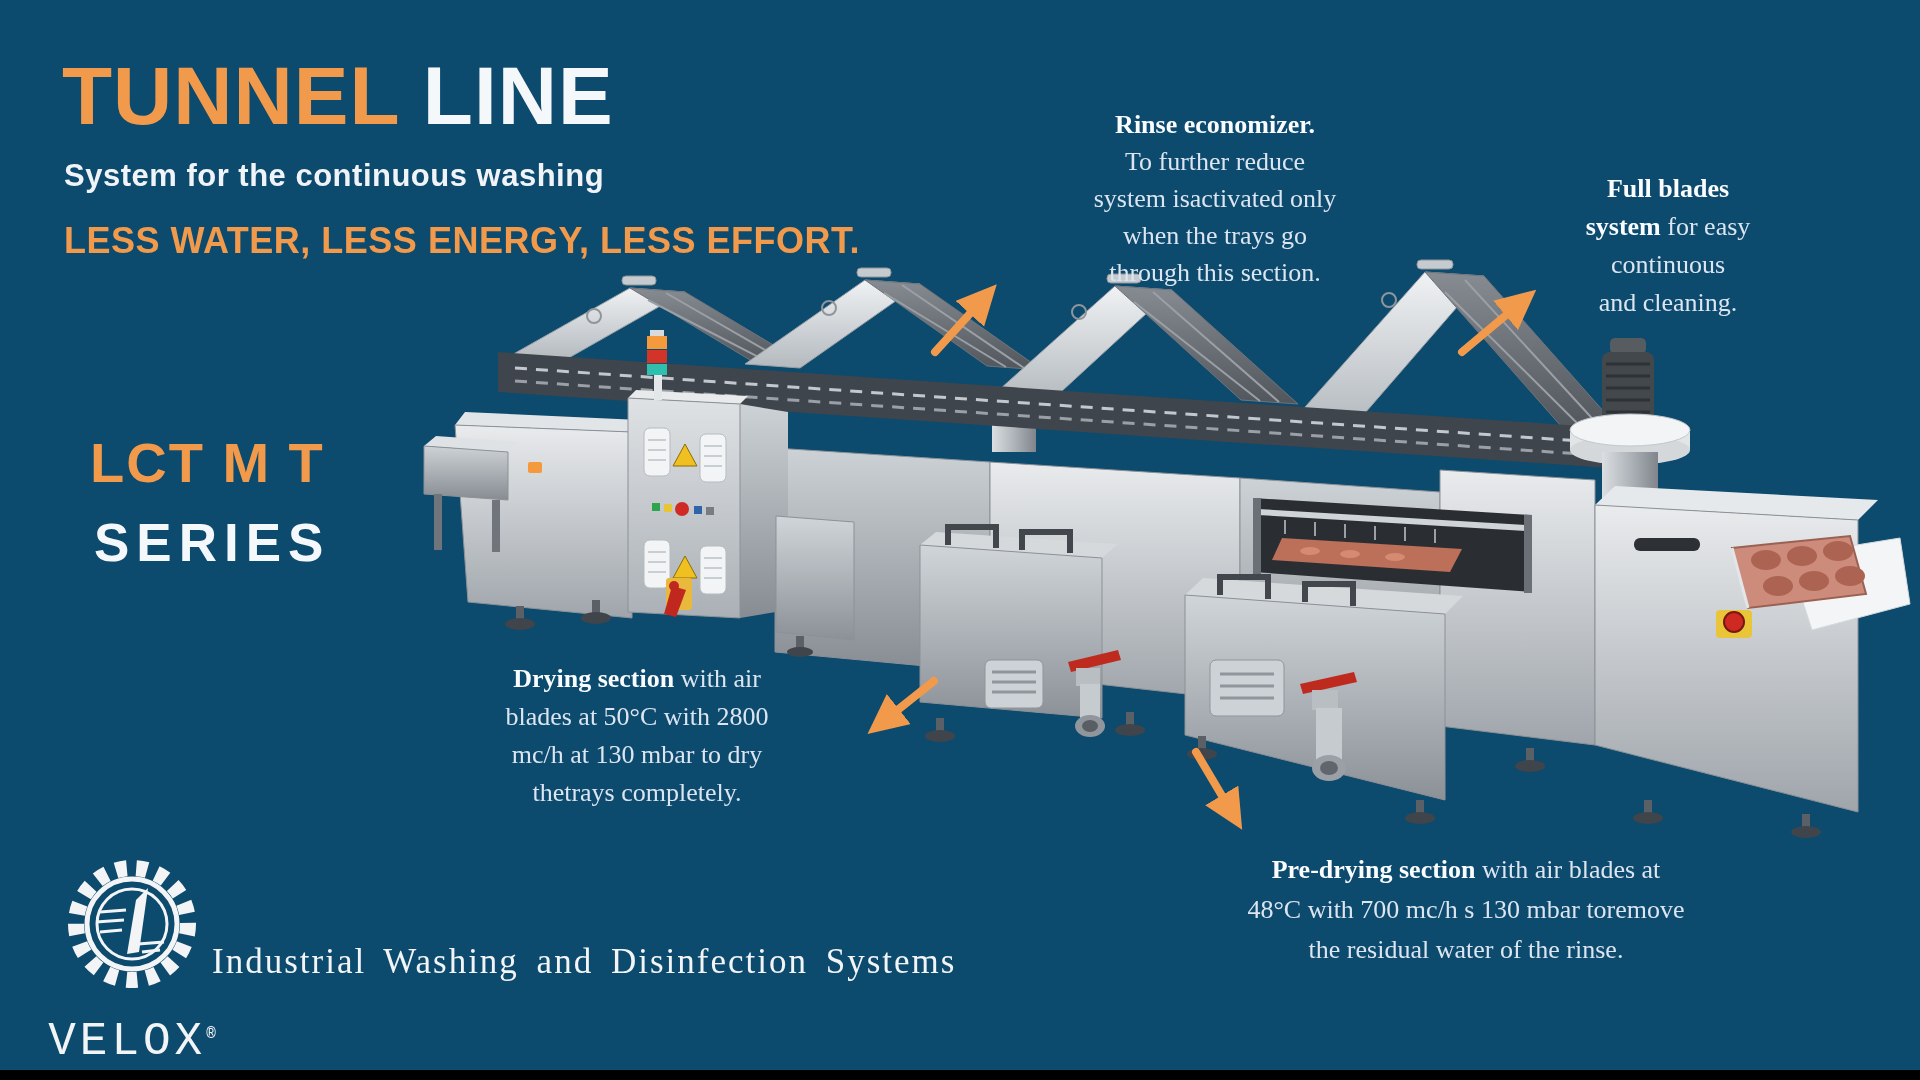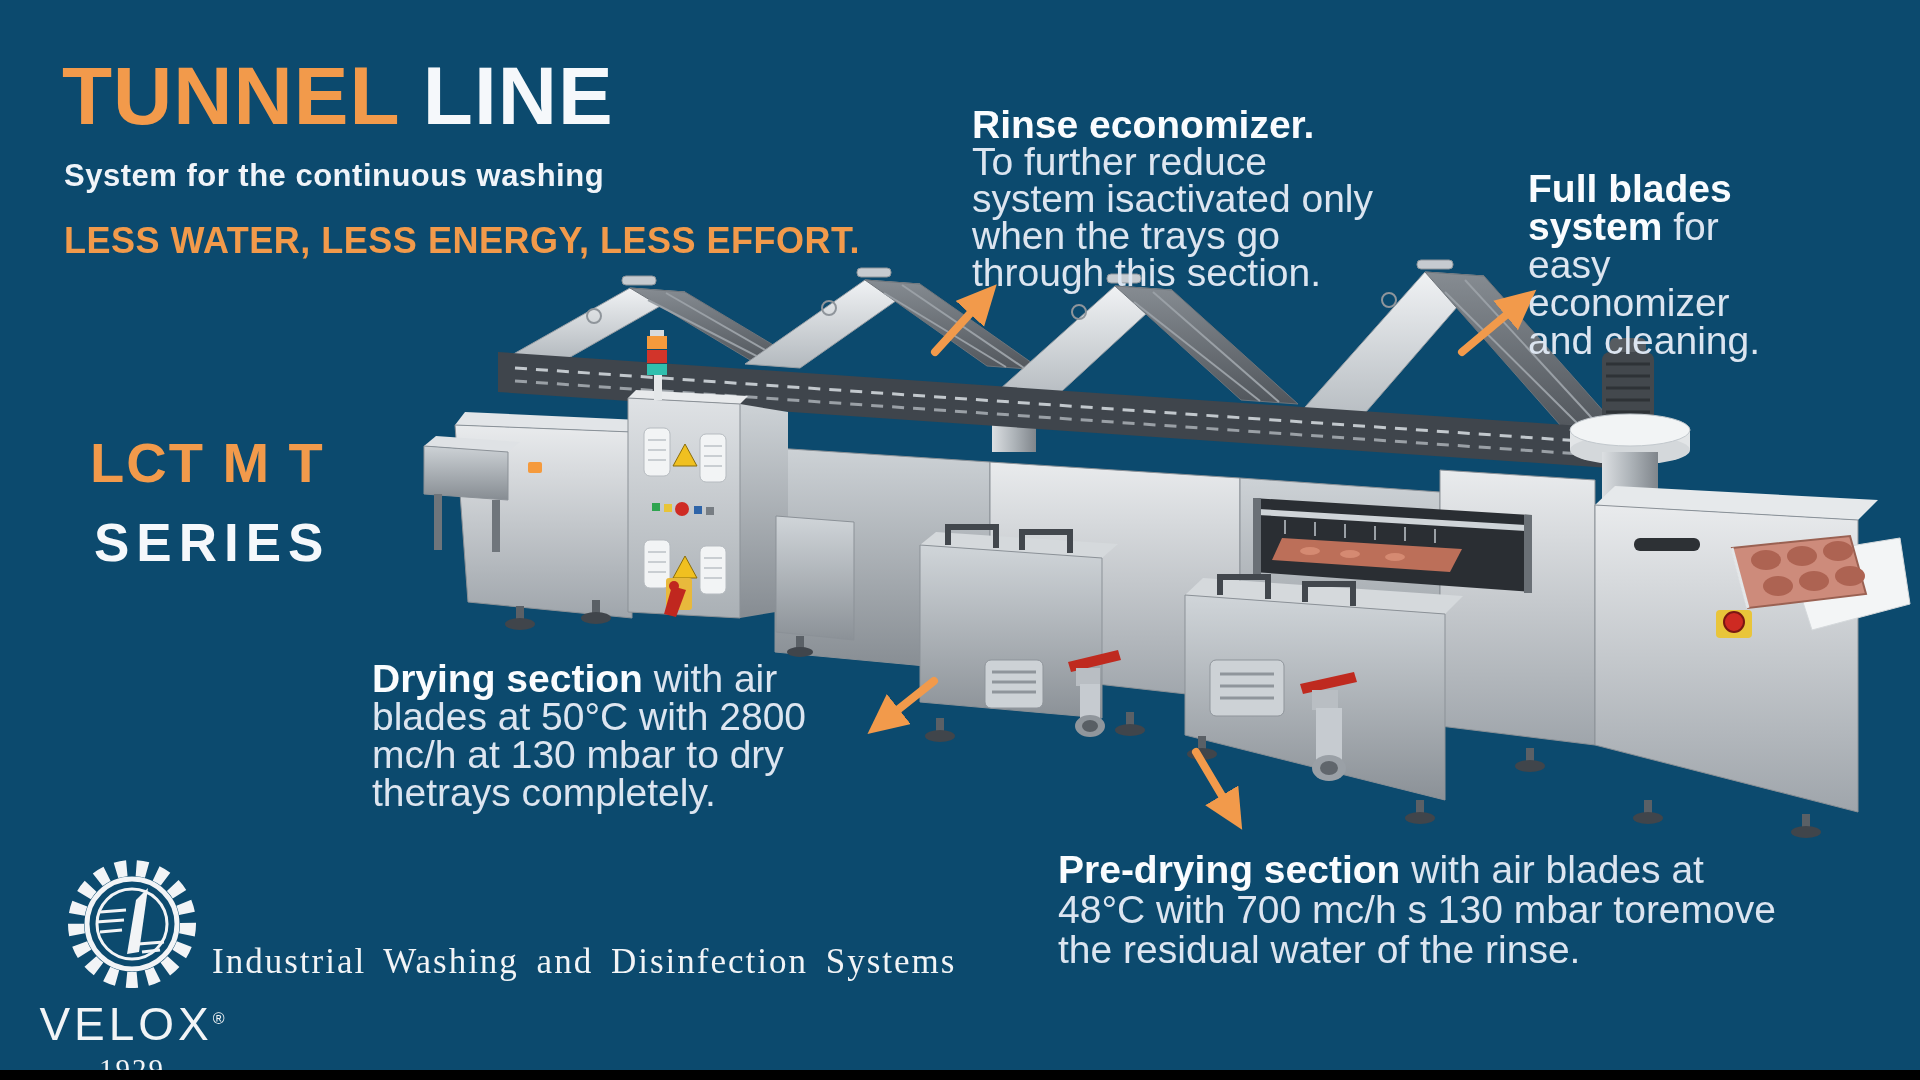--- a/index.html
+++ b/index.html
@@ -9,29 +9,29 @@
   
   .title{left:62px;top:52px;font-size:82px;font-weight:800;letter-spacing:1px;line-height:88px;
          color:#F5F8FB;white-space:nowrap;}
   .title .acc{color:#F29A4B;}
   .subtitle{left:64px;top:158px;font-size:31px;font-weight:700;color:#F0F4F9;letter-spacing:.5px;}
   .benefits{left:64px;top:220px;font-size:36px;font-weight:700;color:#F29A4B;letter-spacing:.5px;}
   
   .model{left:90px;top:420px;font-size:56px;font-weight:800;color:#F29A4B;letter-spacing:2px;line-height:86px;}
   .series{left:94px;top:512px;font-size:53px;font-weight:800;color:#F5F8FB;letter-spacing:7px;}
   
-  .co{position:absolute;color:#DCE5F0;font-size:39px;line-height:37px;}
+  .co{position:absolute;text-align:center;color:#DCE5F0;font-size:26px;line-height:37px;font-family:Liberation Serif, serif;}
   .co b{color:#FAFCFE;font-weight:700;}
   .co-rinse{left:972px;top:106px;width:486px;}
   .co-full{left:1528px;top:170px;width:280px;line-height:38px;}
   .co-dry{left:372px;top:660px;width:530px;line-height:38px;}
   .co-pre{left:1058px;top:850px;width:816px;line-height:40px;}
   
   .logo-block{left:28px;top:856px;width:208px;text-align:center;color:#F2F4F6;}
-  .brand{font-family:Liberation Sans, sans-serif;font-size:46px;letter-spacing:4px;margin-top:1px;}
+  .brand{font-family:Liberation Mono, monospace;font-size:46px;letter-spacing:4px;margin-top:20px;}
   .brand sup{font-size:16px;letter-spacing:0;}
   .year{font-family:"Liberation Serif",serif;font-size:29px;letter-spacing:2px;margin-top:2px;}
   .tagline{left:212px;top:942px;font-family:"Liberation Serif",serif;font-size:35px;color:#F2F4F6;
            letter-spacing:2px;word-spacing:7px;white-space:nowrap;}
   .blackbar{left:0;bottom:0;width:1920px;height:10px;background:#000;}
   .machine{left:0;top:0;width:1920px;height:1080px;}
 </style>
 </head>
 <body>
 
@@ -333,21 +333,21 @@
     <div><b>Rinse economizer.</b></div>
     <div>To further reduce</div>
     <div>system isactivated only</div>
     <div>when the trays go</div>
     <div>through this section.</div>
   </div>
 
   <div class="co co-full">
     <div><b>Full blades</b></div>
     <div><b>system</b><span> for easy</span></div>
-    <div>economizer</div>
+    <div>continuous</div>
     <div>and cleaning.</div>
   </div>
 
   <div class="co co-dry">
     <div><b>Drying section</b><span> with air</span></div>
     <div>blades at 50°C with 2800</div>
     <div>mc/h at 130 mbar to dry</div>
     <div>thetrays completely.</div>
   </div>
 

